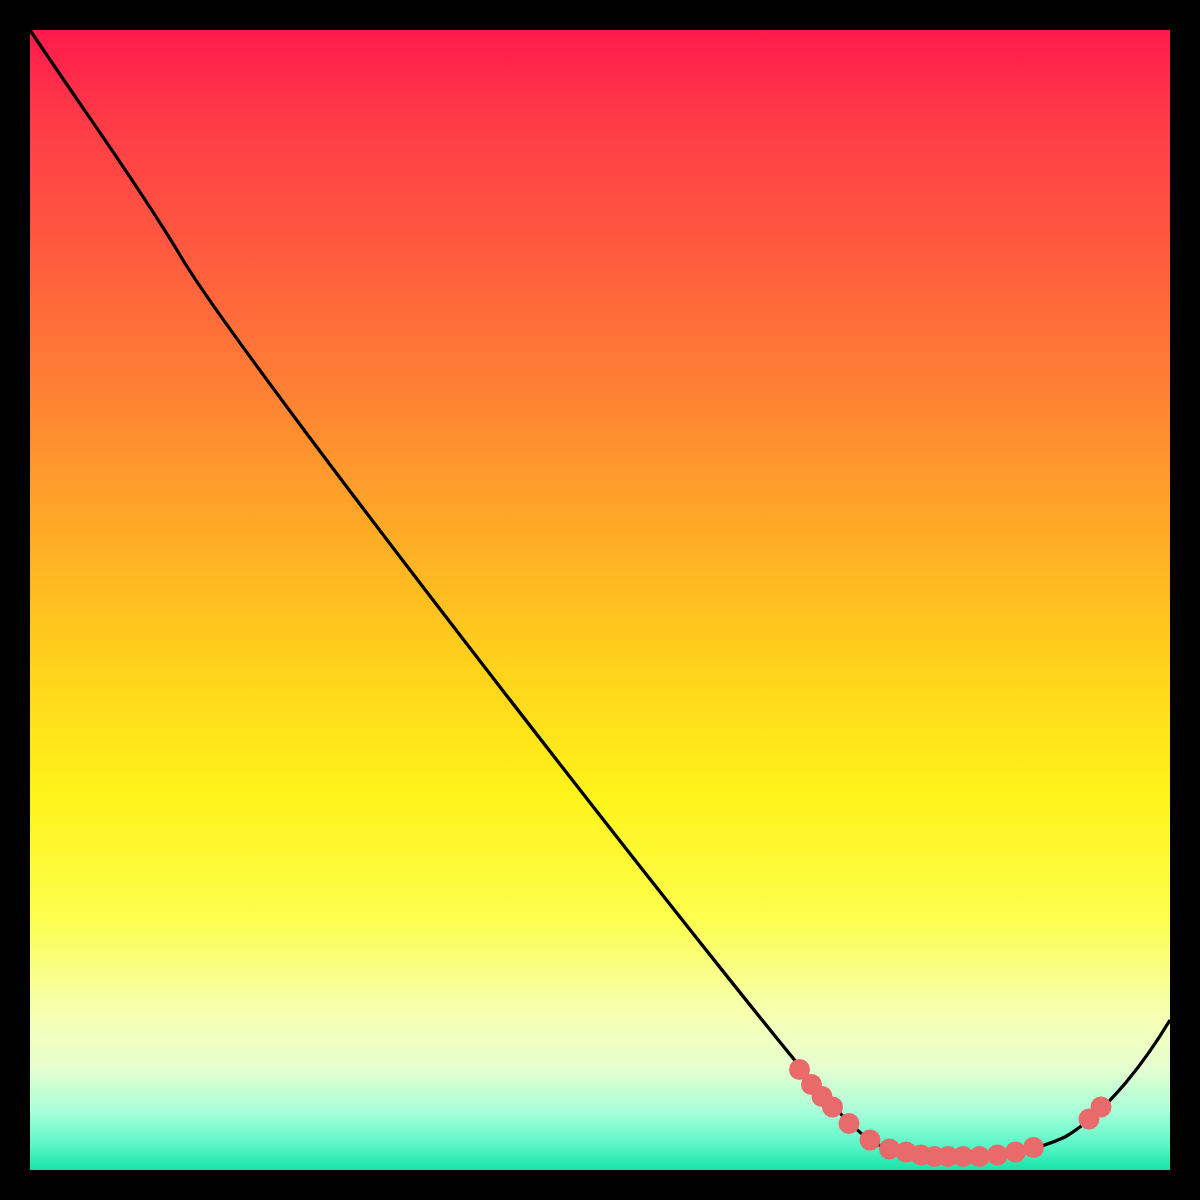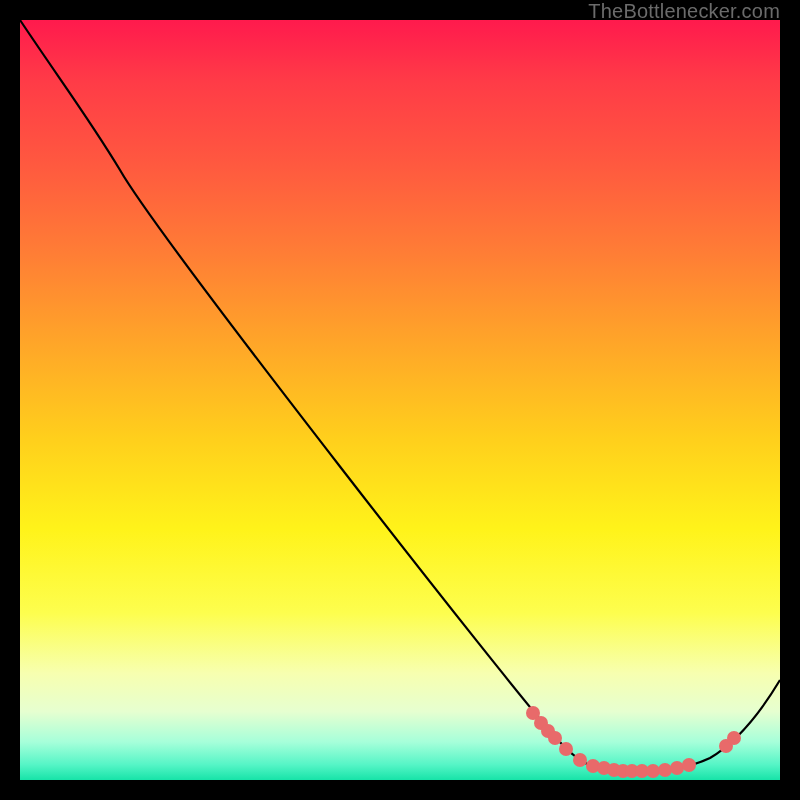--- a/index.html
+++ b/index.html
@@ -82,15 +82,14 @@
           <circle cx="633" cy="751" r="7" fill="#e86a6a"></circle>
           <circle cx="645" cy="750" r="7" fill="#e86a6a"></circle>
           <circle cx="657" cy="748" r="7" fill="#e86a6a"></circle>
           <circle cx="669" cy="745" r="7" fill="#e86a6a"></circle>
           <circle cx="706" cy="726" r="7" fill="#e86a6a"></circle>
           <circle cx="714" cy="718" r="7" fill="#e86a6a"></circle>
         </g>
     </svg>
   </div>
 
-  <div class="watermark">TheBottlenecker.com</div>
 
 </div>
 
 </body></html>

